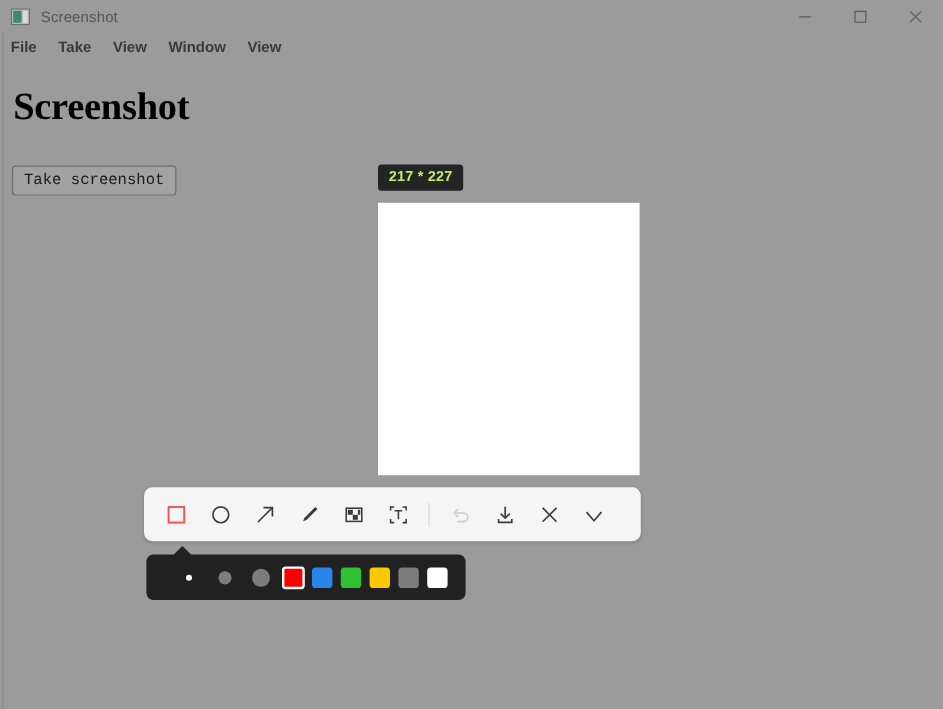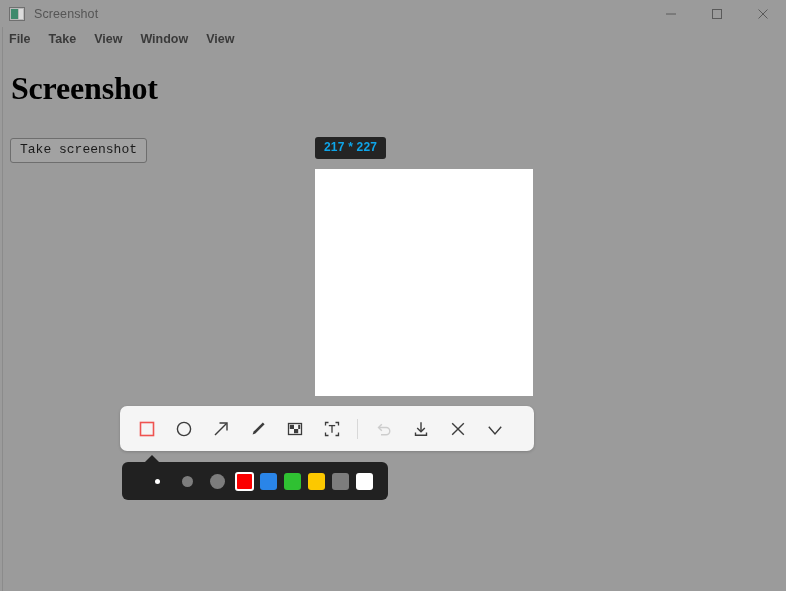--- a/index.html
+++ b/index.html
@@ -123,21 +123,21 @@
   .capture-region {
     position: absolute;
     left: 315px; top: 169px;
     width: 218px; height: 227px;
     background: #ffffff;
   }
   .size-badge {
     position: absolute;
     left: 315px; top: 137px;
     background: #242424;
-    color: #0ea5e9;
+    color: #bef264;
     font-size: 12px;
     font-weight: bold;
     padding: 4px 9px 5px 9px;
     border-radius: 3px;
     line-height: 13px;
     letter-spacing: 0.2px;
   }
 
   
   .toolbar {

